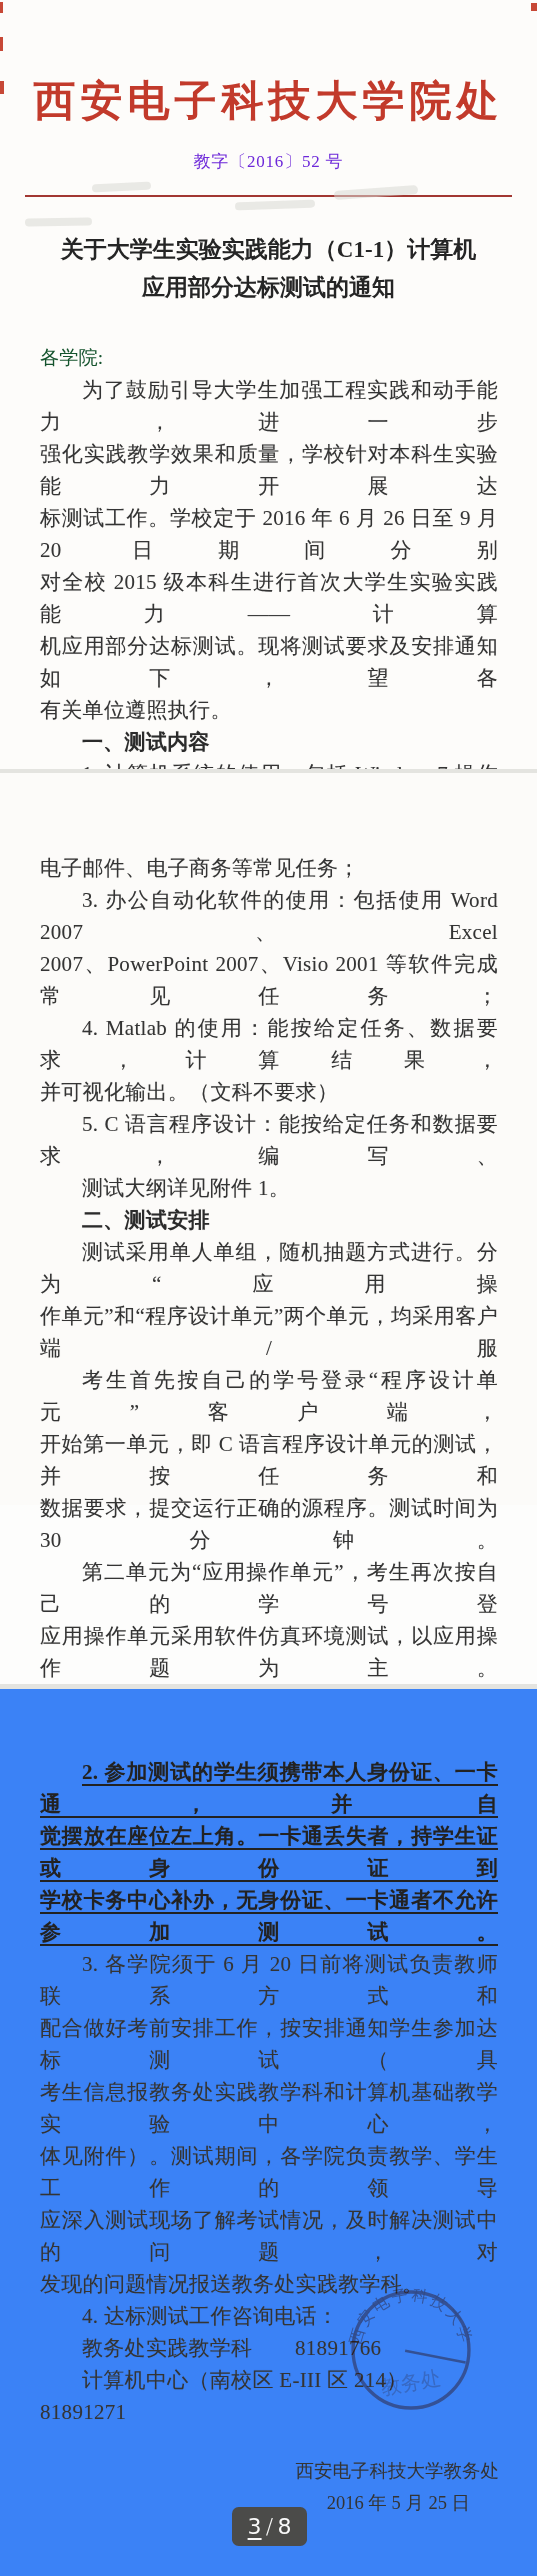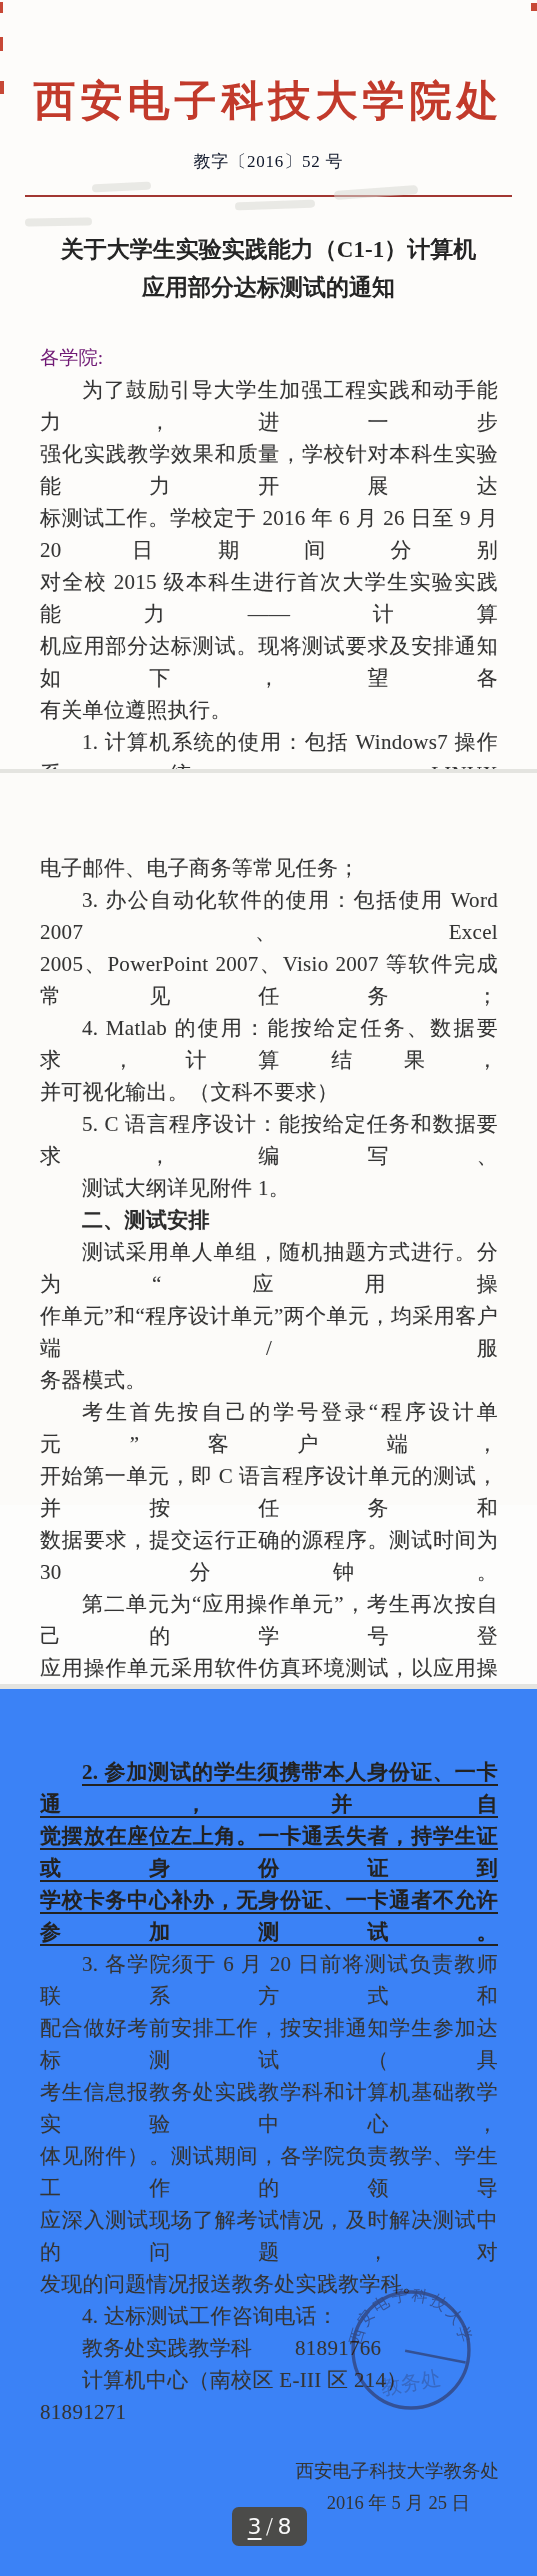--- a/index.html
+++ b/index.html
@@ -8,25 +8,25 @@
   .page{position:absolute;left:0;width:537px;}
   .page1{top:0;height:769px;background:#fdfcfa;}
   .sep{position:absolute;left:0;width:537px;background:#e4e4e0;}
   .sep1{top:769px;height:4.2px;}
   .sep2{top:1684px;height:5px;}
   .page2{top:773px;height:732px;background:#fcfbf9;}
   .page3{top:1689px;height:887px;background:#3b82f6;}
 
   .letterhead{margin:72px 8.4px 0 8.4px;text-align:center;color:#c23a2b;
               font-size:42px;line-height:59px;font-weight:bold;letter-spacing:5px;}
-  .docnum{margin-top:18.5px;text-align:center;font-size:17px;letter-spacing:0.8px;color:#0f172a;}
+  .docnum{margin-top:18.5px;text-align:center;font-size:17px;letter-spacing:0.8px;color:#6d28d9;}
   .redline{margin:22px 25px 0 25px;height:2.5px;background:#a23732;}
   .title{margin-top:34px;text-align:center;font-size:23px;line-height:38px;
          font-weight:bold;color:#252525;}
-  .salute{margin:35px 39px 0 40px;font-size:19.3px;line-height:32px;color:#701a75;}
+  .salute{margin:35px 39px 0 40px;font-size:19.3px;line-height:32px;color:#14532d;}
 
   .ln{margin:0 39px 0 40px;font-size:21px;line-height:32px;color:#343434;
       letter-spacing:0.3px;text-shadow:0 0 0.8px rgba(80,80,80,.28);}
   .full{text-align:justify;text-align-last:justify;}
   .ind{text-indent:2em;}
   .hd{font-weight:700;color:#2b2b2b;}
   .bu{font-weight:700;color:#222;text-decoration:underline;
       text-decoration-thickness:1.7px;text-underline-offset:5px;}
 
   .p2pad{padding-top:79px;}
@@ -75,40 +75,40 @@
       <div>应用部分达标测试的通知</div>
     </div>
     <div class="salute">各学院:</div>
 
     <div class="ln full ind">为了鼓励引导大学生加强工程实践和动手能力，进一步</div>
     <div class="ln full">强化实践教学效果和质量，学校针对本科生实验能力开展达</div>
     <div class="ln full">标测试工作。学校定于 2016 年 6 月 26 日至 9 月 20 日期间分别</div>
     <div class="ln full">对全校 2015 级本科生进行首次大学生实验实践能力——计算</div>
     <div class="ln full">机应用部分达标测试。现将测试要求及安排通知如下，望各</div>
     <div class="ln">有关单位遵照执行。</div>
+    <div class="ln hd ind">一、测试内容</div>
     <div class="ln full ind">1. 计算机系统的使用：包括 Windows7 操作系统、LINUX</div>
     <div class="ln">（文科不要求）的基本使用；</div>
     <div class="ln full ind">2. 互联网的使用：包括使用互联网服务完成资料检索、</div>
   </div>
 
   <div class="sep sep1"></div>
 
   <div class="page page2">
     <div class="p2pad"></div>
     <div class="ln">电子邮件、电子商务等常见任务；</div>
     <div class="ln full ind">3. 办公自动化软件的使用：包括使用 Word 2007、Excel</div>
-    <div class="ln full">2005、PowerPoint 2007、Visio 2007 等软件完成常见任务；</div>
+    <div class="ln full">2007、PowerPoint 2007、Visio 2001 等软件完成常见任务；</div>
     <div class="ln full ind">4. Matlab 的使用：能按给定任务、数据要求，计算结果，</div>
     <div class="ln">并可视化输出。（文科不要求）</div>
     <div class="ln full ind">5. C 语言程序设计：能按给定任务和数据要求，编写、</div>
     <div class="ln ind">测试大纲详见附件 1。</div>
     <div class="ln hd ind">二、测试安排</div>
     <div class="ln full ind">测试采用单人单组，随机抽题方式进行。分为“应用操</div>
     <div class="ln full">作单元”和“程序设计单元”两个单元，均采用客户端/服</div>
-    <div class="ln">务器模式。</div>
     <div class="ln full ind">考生首先按自己的学号登录“程序设计单元”客户端，</div>
     <div class="ln full">开始第一单元，即 C 语言程序设计单元的测试，并按任务和</div>
     <div class="ln full">数据要求，提交运行正确的源程序。测试时间为 30 分钟。</div>
     <div class="ln full ind">第二单元为“应用操作单元”，考生再次按自己的学号登</div>
     <div class="ln full">应用操作单元采用软件仿真环境测试，以应用操作题为主。</div>
     <div class="ln">测试时间为 90 分钟。</div>
     <div class="ln hd ind">三、工作要求</div>
     <div class="ln full ind">1. 各学院须向师生做好实验能力达标测试的政策宣</div>
     <div class="ln full">传、解读及测试准备工作。测试按照《西安电子科技大学本</div>
     <div class="ln full">科生考试纪律与学术规范条例》(西电学〔2014〕27 号)严格</div>

